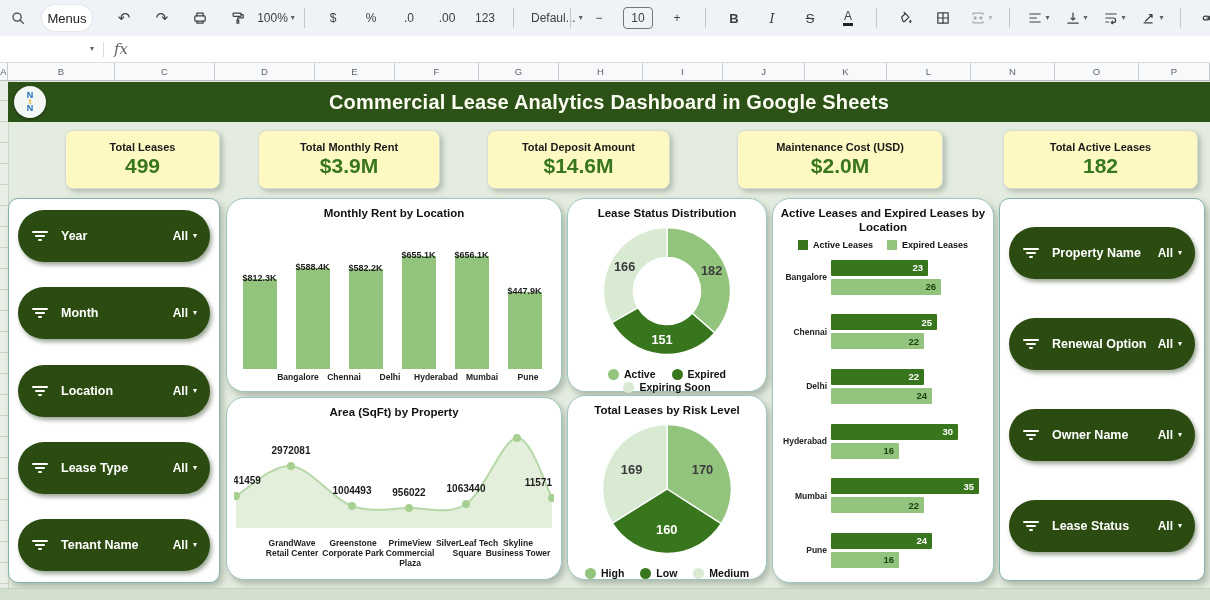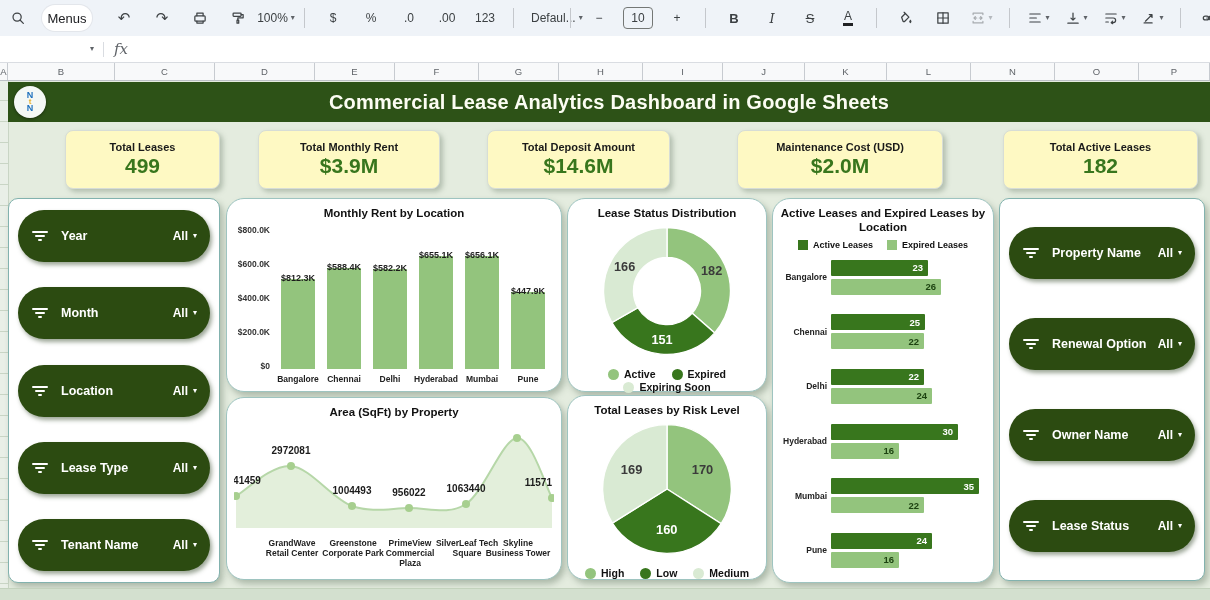--- a/index.html
+++ b/index.html
@@ -445,27 +445,20 @@
         </span>
         <span class="pill-label" data-name="filter-label">Tenant Name</span>
         <span class="pill-value" data-name="filter-value">All</span>
         <span class="caret" data-name="chevron-down-icon">▾</span>
       </div>
     </div>
 
   <div class="card" id="chart-rent" data-name="monthly-rent-chart-card">
       <div class="card-title" data-name="chart-title">Monthly Rent by Location</div>
       <div class="colchart" data-name="column-chart">
-        <div class="yaxis" data-name="y-axis">
-          <span data-name="y-tick">$800.0K</span>
-          <span data-name="y-tick">$600.0K</span>
-          <span data-name="y-tick">$400.0K</span>
-          <span data-name="y-tick">$200.0K</span>
-          <span data-name="y-tick">$0</span>
-        </div>
         <div class="plot" data-name="plot-area">
           <div class="bar" data-name="bar-bangalore" style="height: 90px; background: rgb(147, 196, 125);">
             <span class="bar-label" data-name="bar-value-label">$812.3K</span>
           </div>
           <div class="bar" data-name="bar-chennai" style="height: 101px; background: rgb(147, 196, 125);">
             <span class="bar-label" data-name="bar-value-label">$588.4K</span>
           </div>
           <div class="bar" data-name="bar-delhi" style="height: 100px; background: rgb(147, 196, 125);">
             <span class="bar-label" data-name="bar-value-label">$582.2K</span>
           </div>
@@ -597,21 +590,21 @@
               <span class="hval hval-light" data-name="bar-value-label">23</span>
             </div>
             <div class="hbar" data-name="bar" style="width: 110px; background: rgb(147, 196, 125);">
               <span class="hval hval-dark" data-name="bar-value-label">26</span>
             </div>
           </div>
         </div>
         <div class="hrow" data-name="bar-group-chennai">
           <div class="hlabel" data-name="category-label">Chennai</div>
           <div class="hbars" data-name="bars">
-            <div class="hbar" data-name="bar" style="width: 94px; background: rgb(56, 118, 29);">
+            <div class="hbar" data-name="bar" style="width: 106px; background: rgb(56, 118, 29);">
               <span class="hval hval-light" data-name="bar-value-label">25</span>
             </div>
             <div class="hbar" data-name="bar" style="width: 93px; background: rgb(147, 196, 125);">
               <span class="hval hval-dark" data-name="bar-value-label">22</span>
             </div>
           </div>
         </div>
         <div class="hrow" data-name="bar-group-delhi">
           <div class="hlabel" data-name="category-label">Delhi</div>
           <div class="hbars" data-name="bars">

